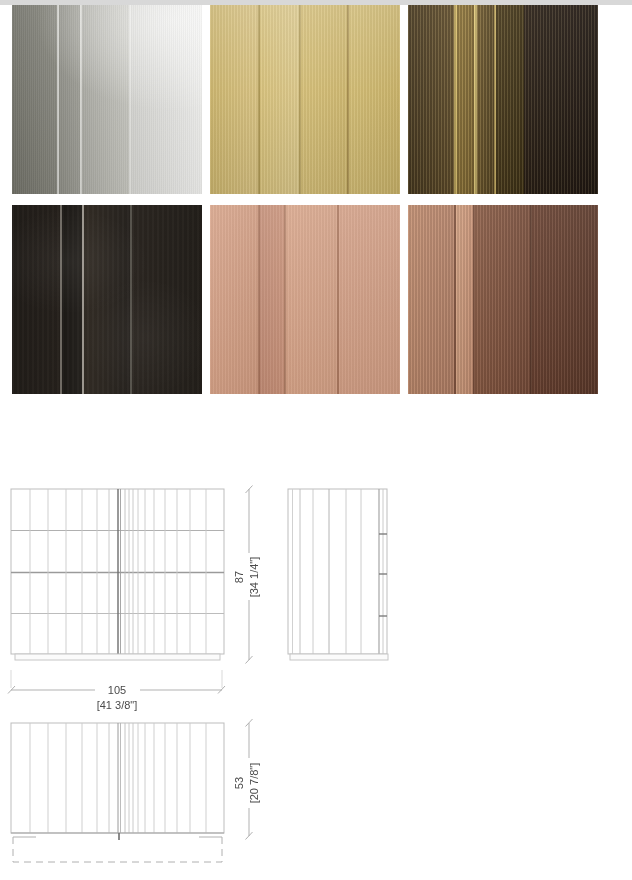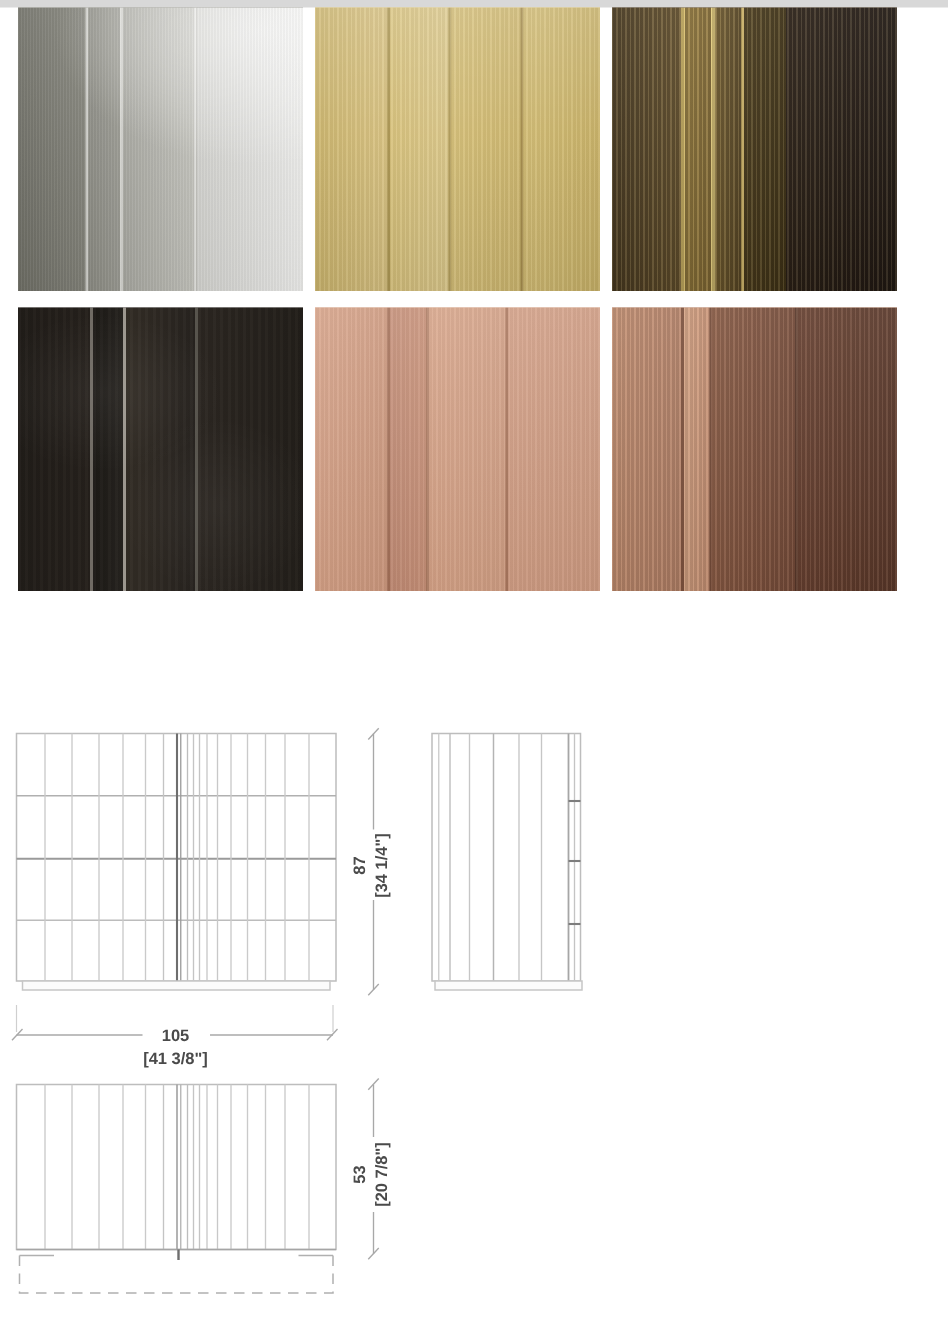--- a/index.html
+++ b/index.html
@@ -57,21 +57,20 @@
     inset: 0;
     pointer-events: none;
   }
 
   
   #drawings {
     position: absolute;
     left: 0; top: 0;
     width: 632px; height: 880px;
     pointer-events: none;
-    font-weight: bold;
   }
   #drawings svg { display: block; }
 
   .dim-text {
     font-family: "Liberation Sans", sans-serif;
     font-size: 11px;
     fill: #4a4a4a;
   }
 </style>
 </head>

